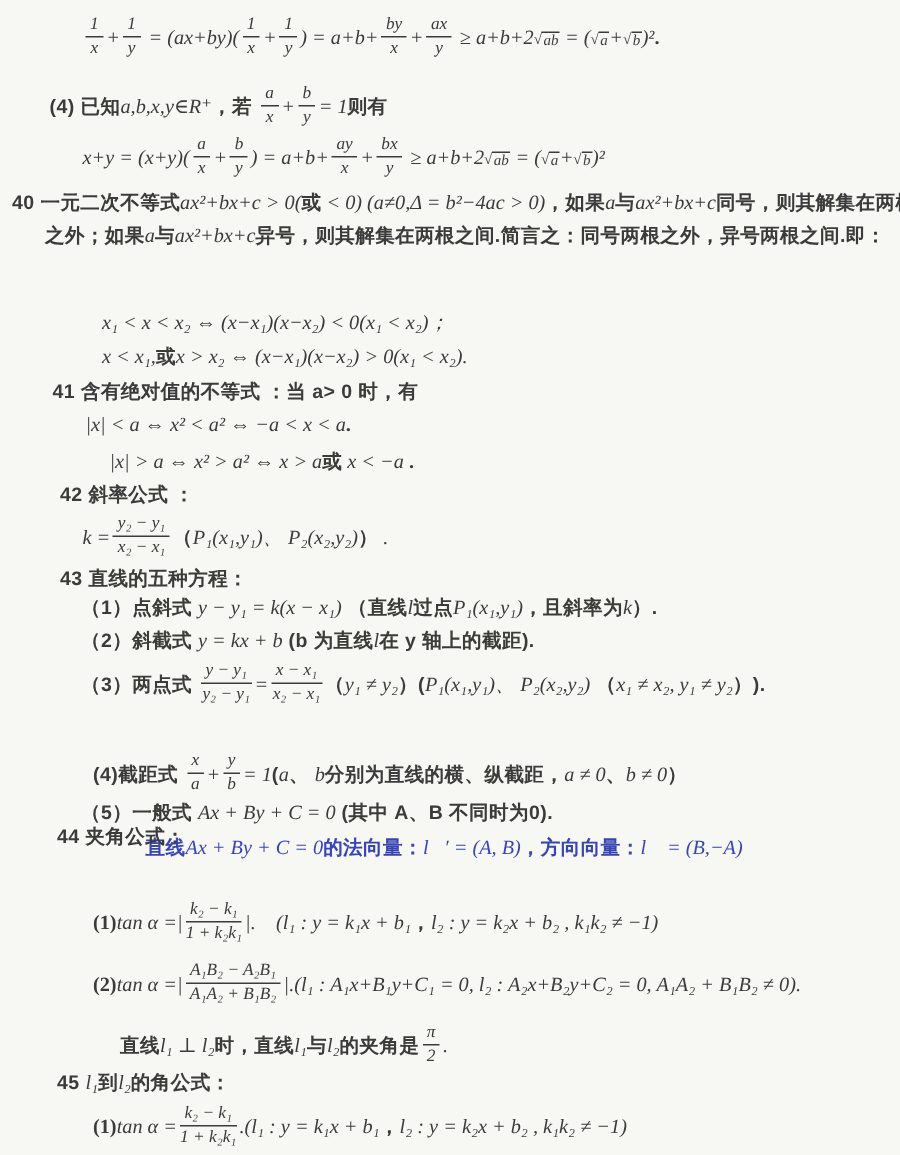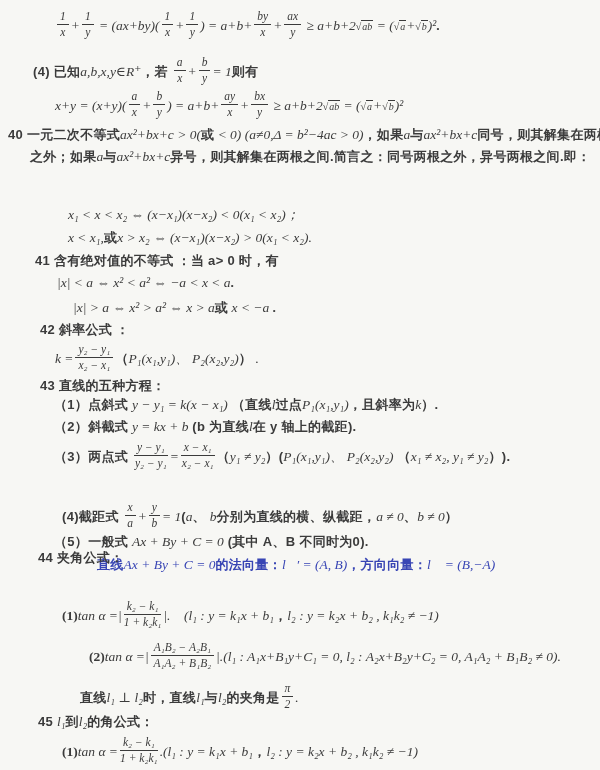--- a/index.html
+++ b/index.html
@@ -84,17 +84,17 @@
     <div class="line" style="top: 343px; left: 55px;"><span class="m">k =</span><span class="frac"><span class="num">y₂ − y₁</span><span class="den">x₂ − x₁</span></span><span class="cn">（</span><span class="m">P₁(x₁,y₁)、 P₂(x₂,y₂)</span><span class="cn">）</span><span class="m"> .</span></div>
     <div class="line" style="top: 378px; left: 40px;"><span class="cn">43 直线的五种方程：</span></div>
     <div class="line" style="top: 397px; left: 54px;"><span class="cn">（1）点斜式 </span><span class="m">y − y₁ = k(x − x₁)</span><span class="cn"> （直线</span><span class="m">l</span><span class="cn">过点</span><span class="m">P₁(x₁,y₁)</span><span class="cn">，且斜率为</span><span class="m">k</span><span class="cn">）.</span></div>
     <div class="line" style="top: 419px; left: 54px;"><span class="cn">（2）斜截式 </span><span class="m">y = kx + b</span><span class="cn"> (b 为直线</span><span class="m">l</span><span class="cn">在 y 轴上的截距).</span></div>
     <div class="line" style="top: 441px; left: 54px;"><span class="cn">（3）两点式 </span><span class="frac"><span class="num">y − y₁</span><span class="den">y₂ − y₁</span></span><span class="m">=</span><span class="frac"><span class="num">x − x₁</span><span class="den">x₂ − x₁</span></span><span class="cn">（</span><span class="m">y₁ ≠ y₂</span><span class="cn">）(</span><span class="m">P₁(x₁,y₁)、 P₂(x₂,y₂)</span><span class="cn"> （</span><span class="m">x₁ ≠ x₂, y₁ ≠ y₂</span><span class="cn">）).</span></div>
     <div class="line" style="top: 501px; left: 62px;"><span class="cn">(4)截距式 </span><span class="frac"><span class="num">x</span><span class="den">a</span></span><span class="m">+</span><span class="frac"><span class="num">y</span><span class="den">b</span></span><span class="m">= 1</span><span class="cn">(</span><span class="m">a</span><span class="cn">、 </span><span class="m">b</span><span class="cn">分别为直线的横、纵截距，</span><span class="m">a ≠ 0</span><span class="cn">、</span><span class="m">b ≠ 0</span><span class="cn">）</span></div>
     <div class="line" style="top: 534px; left: 54px;"><span class="cn">（5）一般式 </span><span class="m">Ax + By + C = 0</span><span class="cn"> (其中 A、B 不同时为0).</span></div>
     <div class="line blue" style="top: 557px; left: 97px;"><span class="cn">直线</span><span class="m">Ax + By + C = 0</span><span class="cn">的法向量：</span><span class="m">l⃗′ = (A, B)</span><span class="cn">，方向向量：</span><span class="m">l⃗ = (B,−A)</span></div>
     <div class="line" style="top: 550px; left: 38px;"><span class="cn">44 夹角公式：</span></div>
     <div class="line" style="top: 600px; left: 62px;"><span class="b">(1)</span><span class="m">tan α =|</span><span class="frac"><span class="num">k₂ − k₁</span><span class="den">1 + k₂k₁</span></span><span class="m">|.　(l₁ : y = k₁x + b₁</span><span class="cn">，</span><span class="m">l₂ : y = k₂x + b₂ , k₁k₂ ≠ −1)</span></div>
-    <div class="line" style="top: 641px; left: 62px; margin-left: 27px;"><span class="b">(2)</span><span class="m">tan α =|</span><span class="frac"><span class="num">A₁B₂ − A₂B₁</span><span class="den">A₁A₂ + B₁B₂</span></span><span class="m">|.(l₁ : A₁x+B₁y+C₁ = 0, l₂ : A₂x+B₂y+C₂ = 0, A₁A₂ + B₁B₂ ≠ 0).</span></div>
+    <div class="line" style="top: 641px; left: 62px;"><span class="b">(2)</span><span class="m">tan α =|</span><span class="frac"><span class="num">A₁B₂ − A₂B₁</span><span class="den">A₁A₂ + B₁B₂</span></span><span class="m">|.(l₁ : A₁x+B₁y+C₁ = 0, l₂ : A₂x+B₂y+C₂ = 0, A₁A₂ + B₁B₂ ≠ 0).</span></div>
     <div class="line" style="top: 682px; left: 80px;"><span class="cn">直线</span><span class="m">l₁ ⊥ l₂</span><span class="cn">时，直线</span><span class="m">l₁</span><span class="cn">与</span><span class="m">l₂</span><span class="cn">的夹角是</span><span class="frac"><span class="num">π</span><span class="den">2</span></span><span class="m">.</span></div>
     <div class="line" style="top: 714px; left: 38px;"><span class="cn">45 </span><span class="m">l₁</span><span class="cn">到</span><span class="m">l₂</span><span class="cn">的角公式：</span></div>
     <div class="line" style="top: 736px; left: 62px;"><span class="b">(1)</span><span class="m">tan α =</span><span class="frac"><span class="num">k₂ − k₁</span><span class="den">1 + k₂k₁</span></span><span class="m">.(l₁ : y = k₁x + b₁</span><span class="cn">，</span><span class="m">l₂ : y = k₂x + b₂ , k₁k₂ ≠ −1)</span></div>
   </div>
 
 </body></html>

